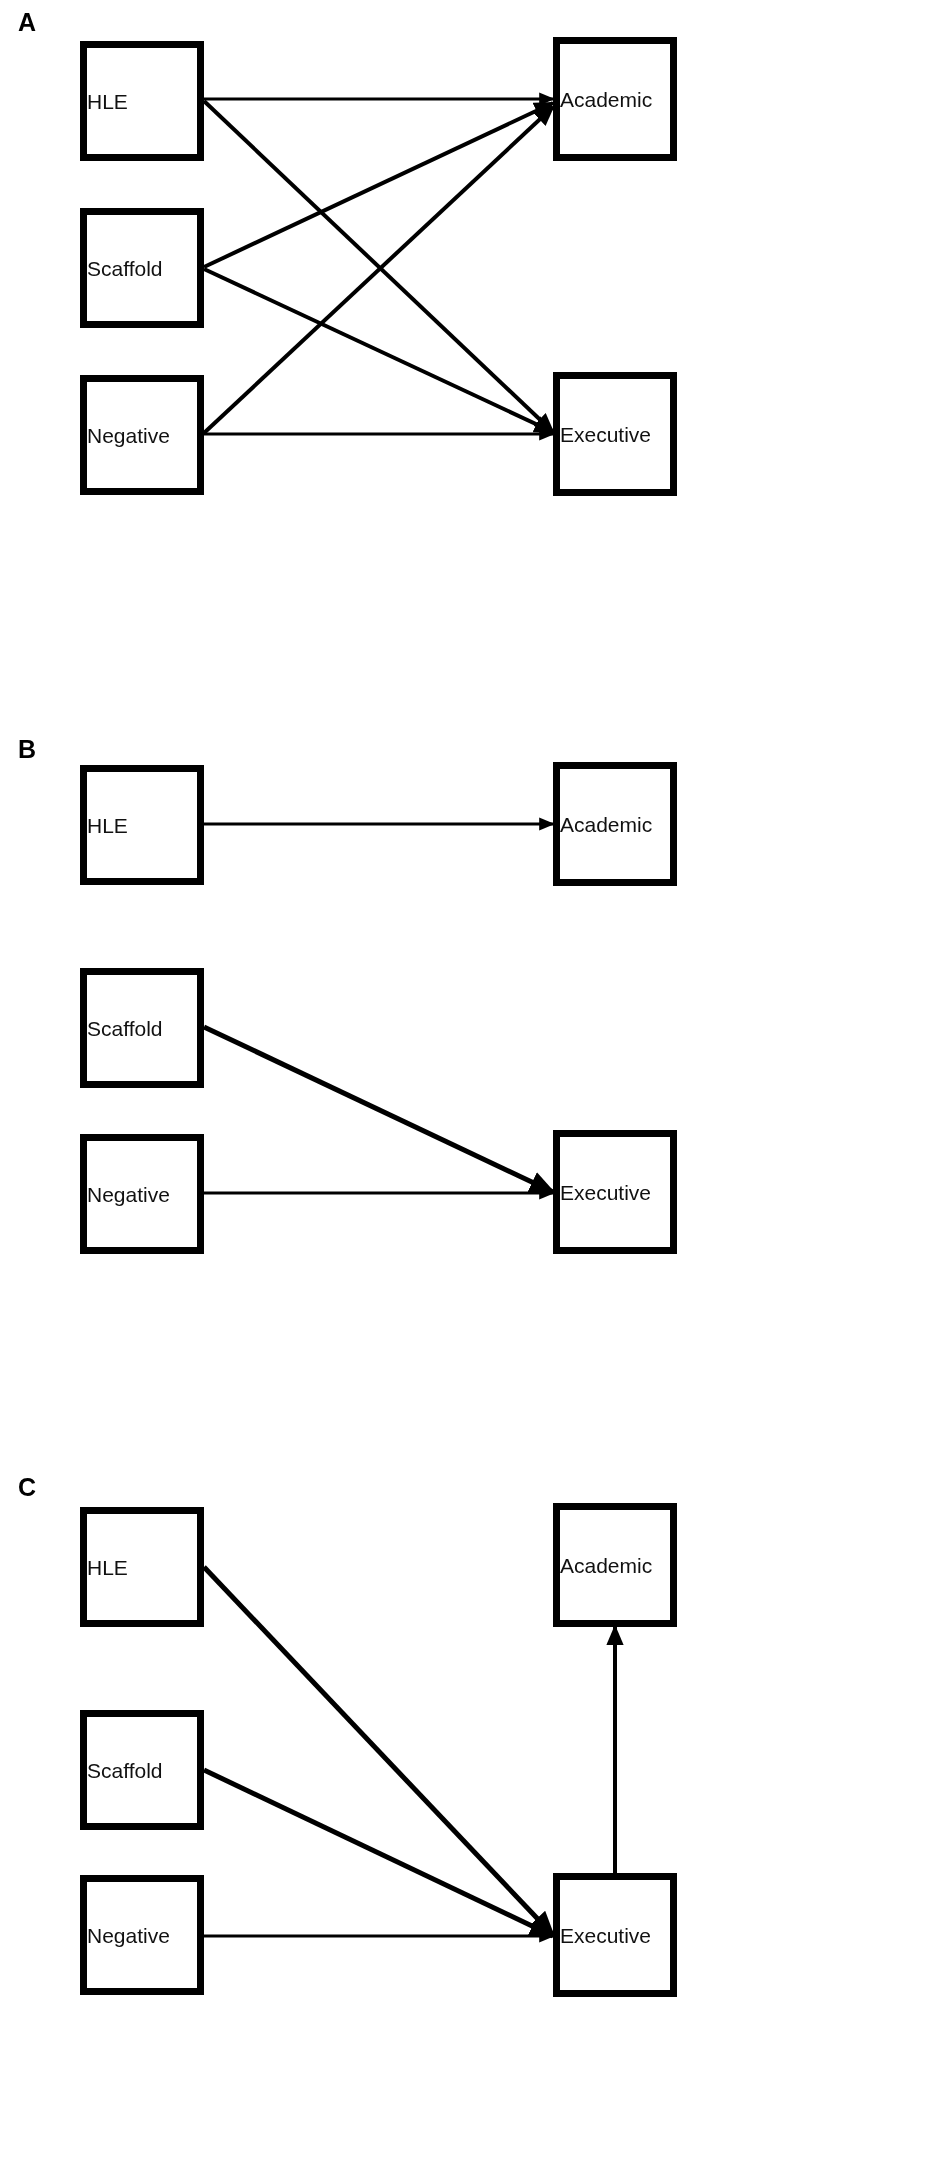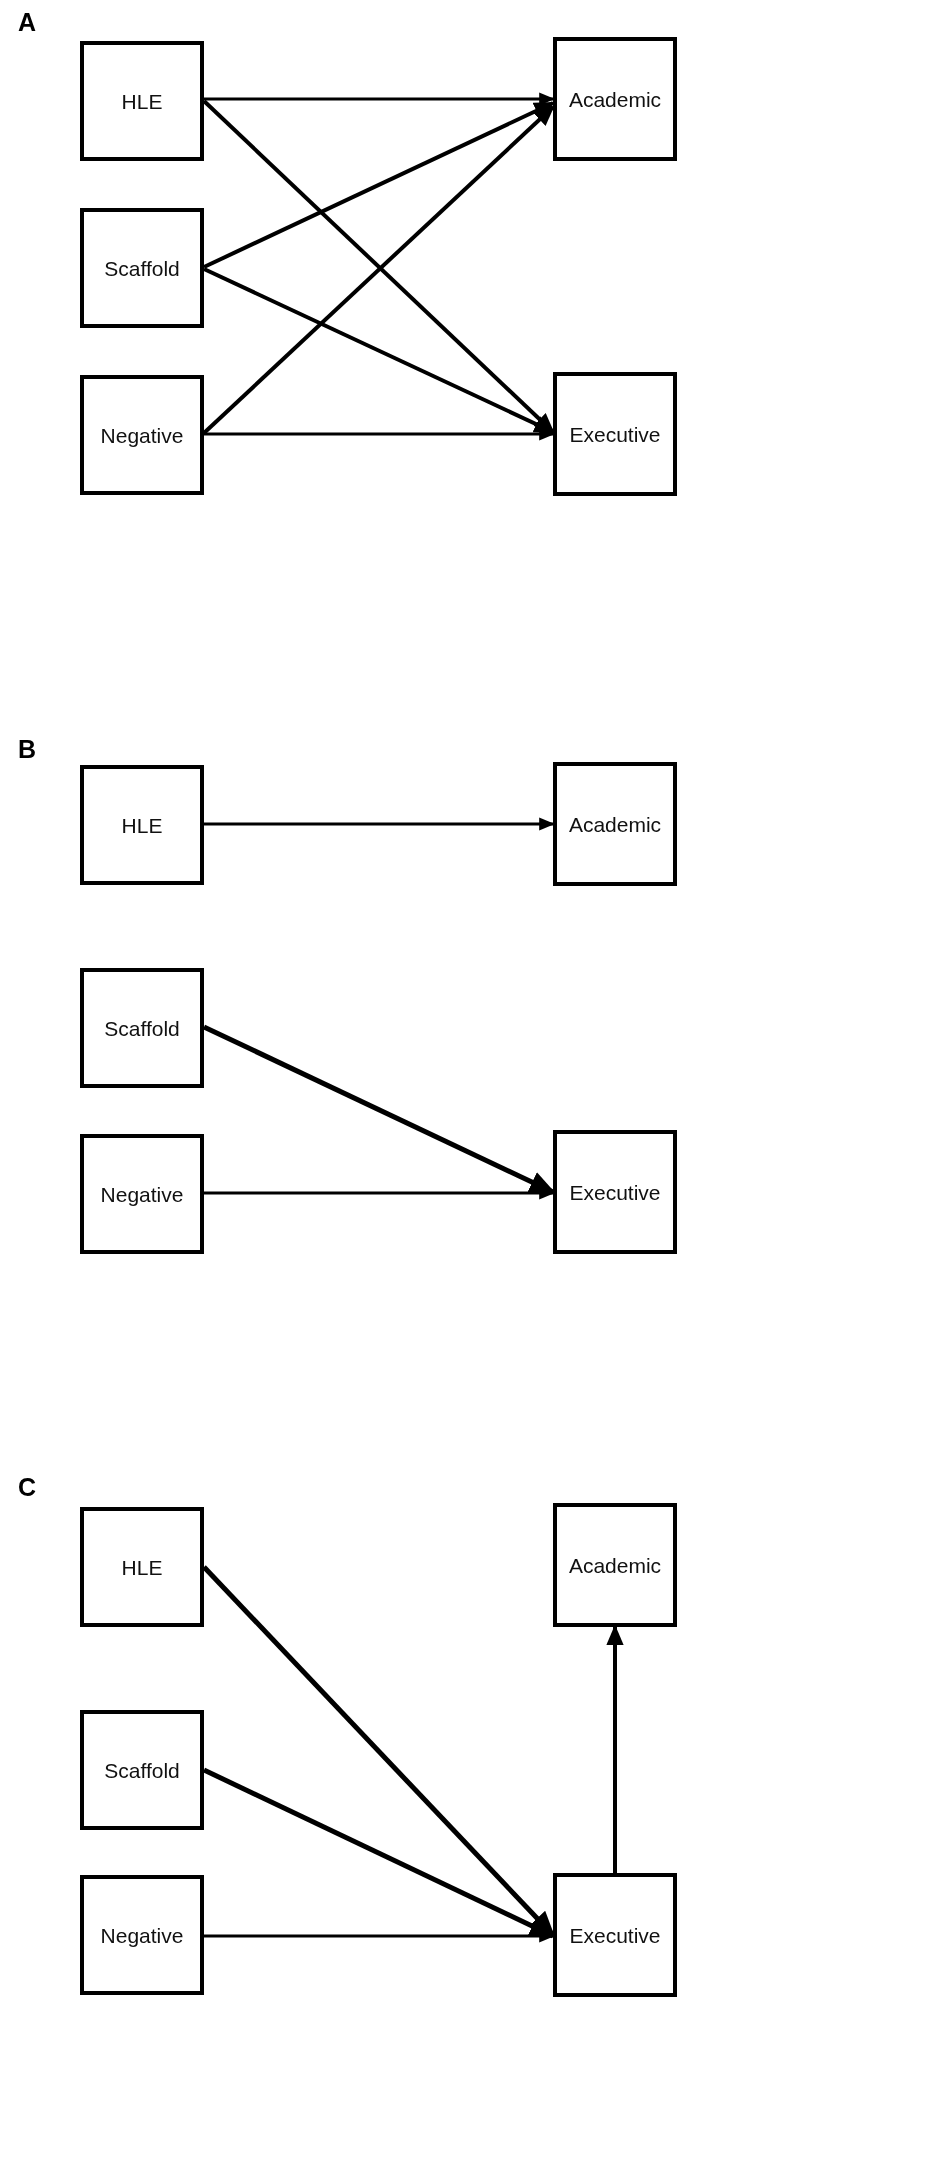--- a/index.html
+++ b/index.html
@@ -29,24 +29,24 @@
     font-weight: bold;
     font-size: 25px;
     line-height: 1;
     color: #000000;
     letter-spacing: 0px;
   }
   .node-box {
     position: absolute;
     box-sizing: border-box;
     background: #ffffff;
-    border: 4px solid #1d4ed8;
+    border: 7px solid #1d4ed8;
     display: flex;
     align-items: center;
-    justify-content: center;
+    justify-content: flex-start;
   }
   .node-label {
     font-family: "Liberation Sans", "DejaVu Sans", sans-serif;
     font-size: 21px;
     color: #111111;
     white-space: nowrap;
     line-height: 1;
     text-align: center;
   }
   .edge-layer {

